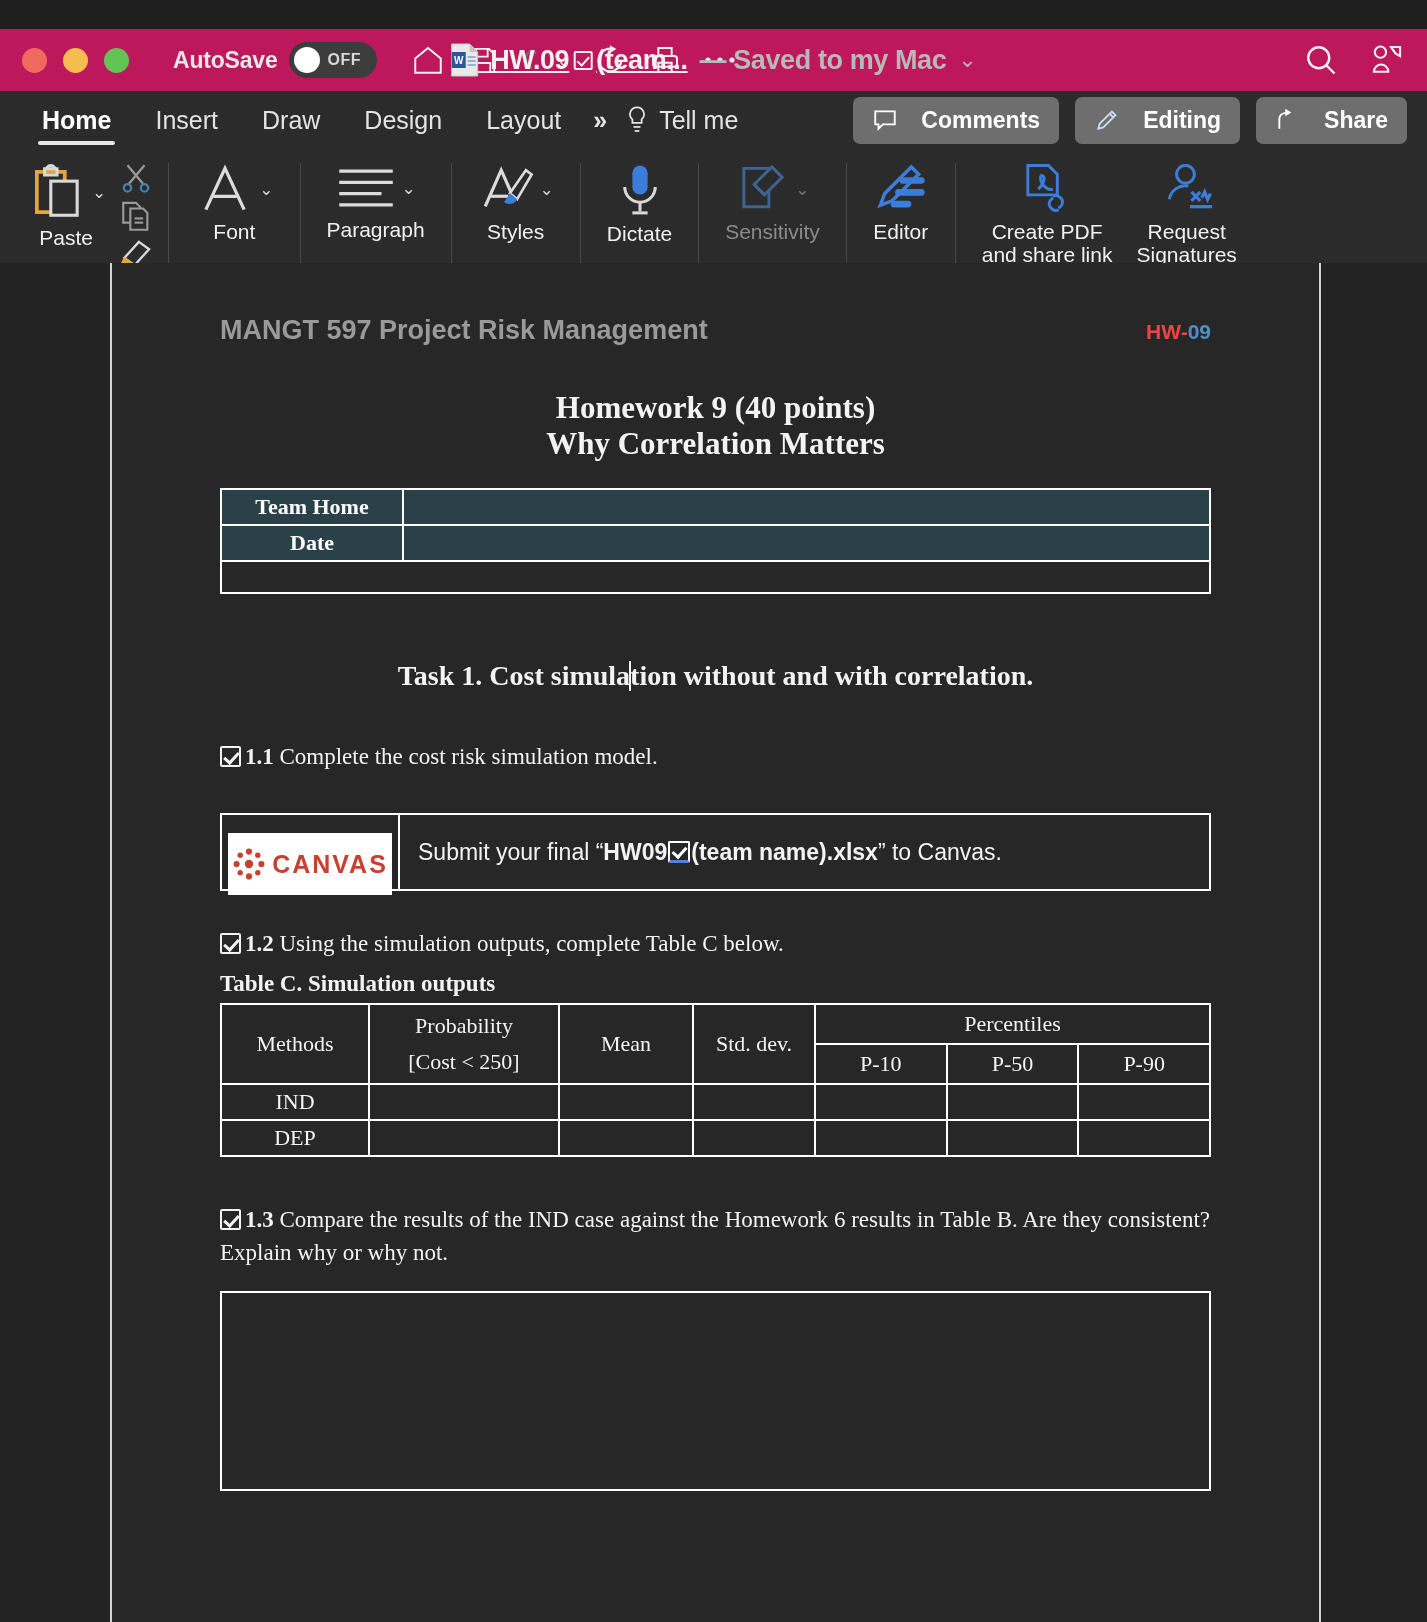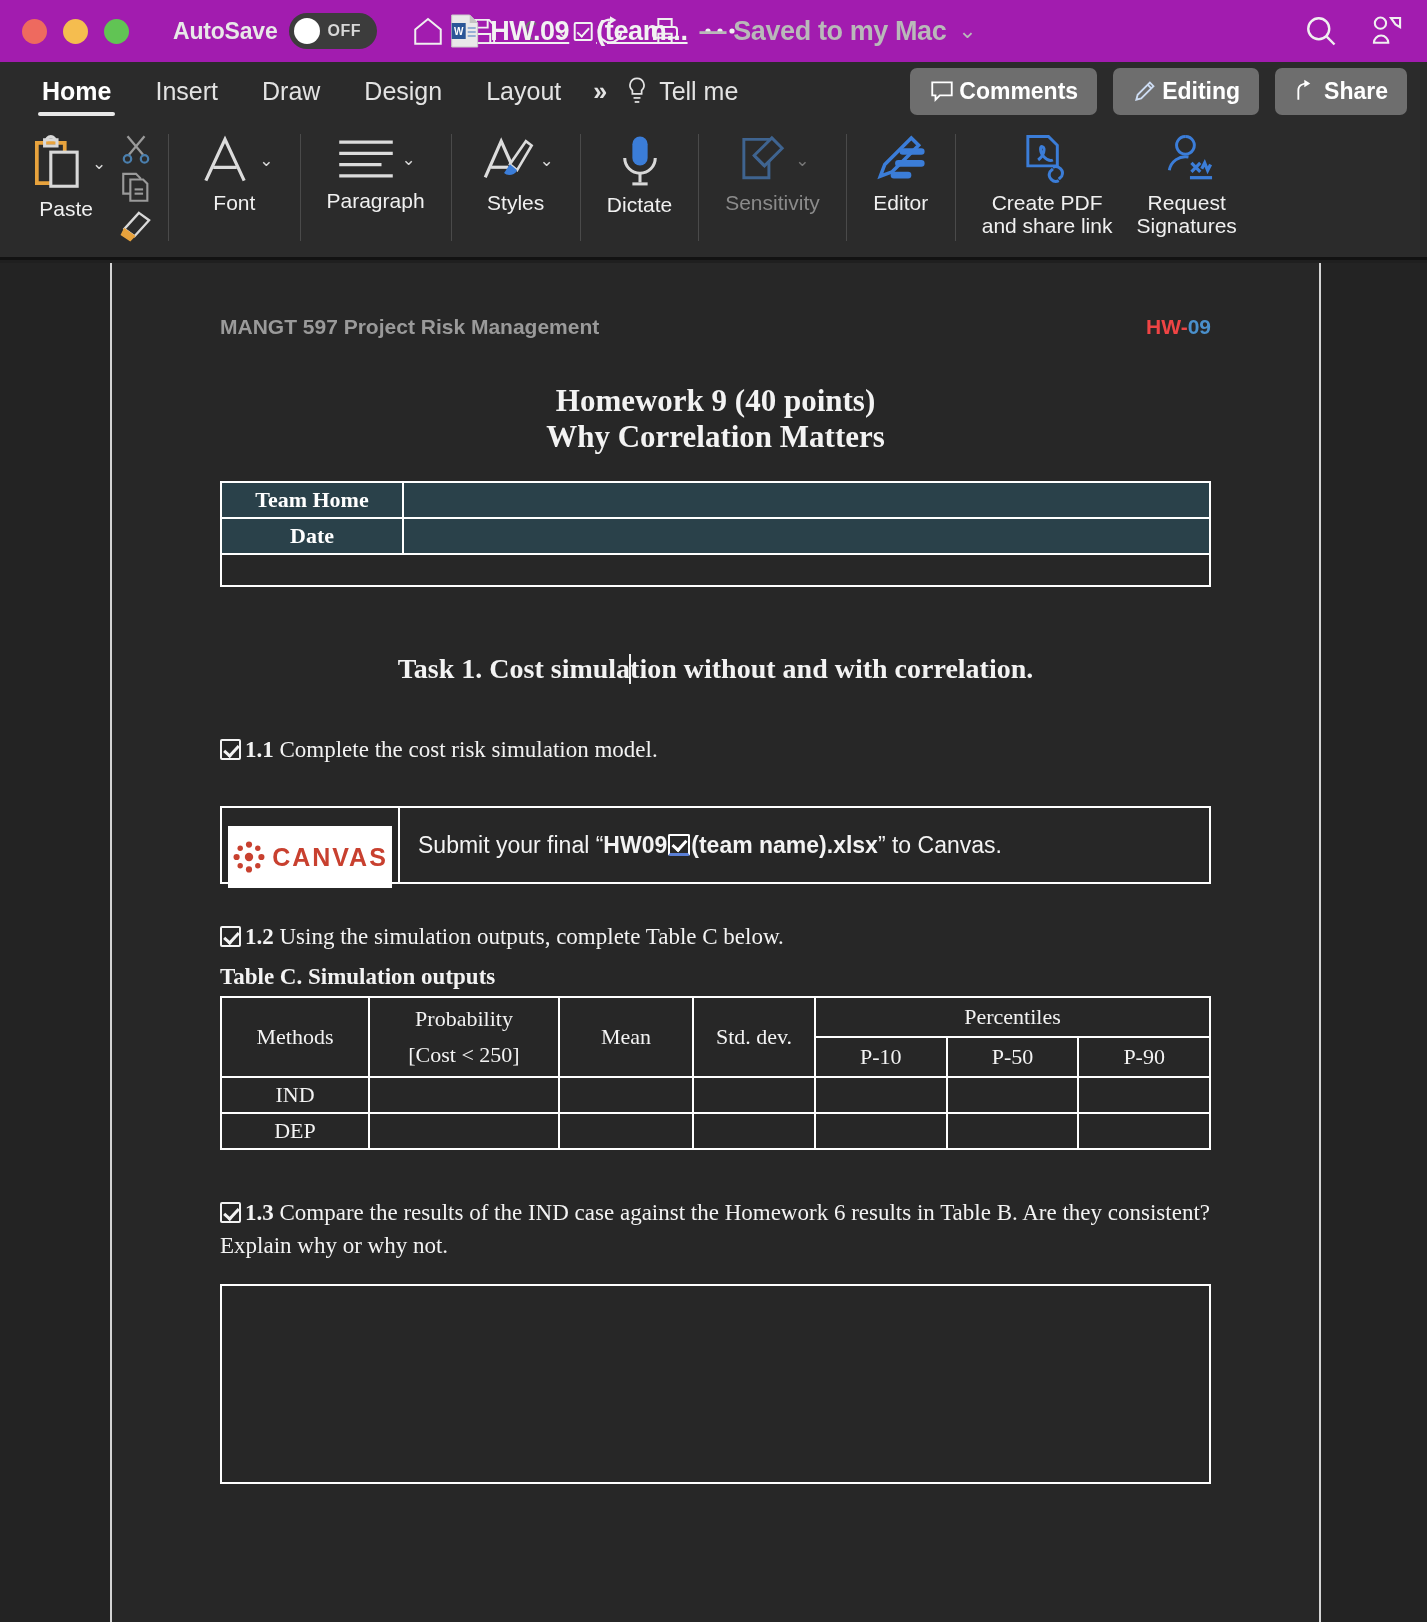--- a/index.html
+++ b/index.html
@@ -5,24 +5,25 @@
   * { box-sizing: border-box; margin: 0; padding: 0; }
   html, body {
     width: 1427px; height: 1622px;
     background: #1f1f1f;
     font-family: "Liberation Sans", sans-serif;
     overflow: hidden;
   }
 
   
   .titlebar {
-    height: 62px; background: #a21caf;
+    height: 62px; background: #be185d;
     display: flex; align-items: center;
     padding: 0 22px;
     position: relative;
+    margin-top: 29px;
   }
   .traffic { display: flex; gap: 16px; align-items: center; }
   .dot { width: 25px; height: 25px; border-radius: 50%; }
   .dot.red { background: #ee6a5f; }
   .dot.yellow { background: #f5bd4f; }
   .dot.green { background: #61c454; }
 
   .autosave-group { display: flex; align-items: center; gap: 12px; margin-left: 44px; }
   .autosave-label { color: #e8e8e8; font-size: 23px; font-weight: 600; letter-spacing: -0.2px; }
   .toggle {
@@ -73,21 +74,21 @@
     content: ""; position: absolute; left: 18px; right: 18px; bottom: 4px;
     height: 4px; background: #e8e8e8; border-radius: 2px;
   }
   .chev2 { color: #e3e3e3; font-size: 25px; font-weight: 700; padding: 0 10px; }
   .tellme { display: flex; align-items: center; gap: 10px; margin-left: 8px; }
   .tellme span { color: #e3e3e3; font-size: 25px; }
 
   .tabs-right { margin-left: auto; display: flex; align-items: center; gap: 16px; }
   .pill {
     background: #6e6e6e; border-radius: 7px; height: 47px;
-    display: flex; align-items: center; gap: 4px;
+    display: flex; align-items: center; gap: 23px;
     padding: 7px 19px; color: #fff; font-size: 23px; font-weight: 700;
     cursor: default;
   }
 
   
   .ribbon {
     height: 140px; background: #2b2b2b;
     display: flex; align-items: stretch;
     padding: 8px 14px 0 14px;
     border-bottom: 3px solid #121212;
@@ -115,21 +116,21 @@
   }
   .page {
     position: absolute; top: 0; left: 110px; width: 1211px; bottom: 0;
     background: #272727;
     border-left: 2px solid #d4d4d4;
     border-right: 2px solid #d4d4d4;
   }
   .page-inner { padding: 52px 108px 0 108px; }
 
   .hdr-row { display: flex; justify-content: space-between; align-items: baseline; }
-  .hdr-left { color: #9a9a9a; font-size: 21px; font-weight: 700; }
+  .hdr-left { color: #9a9a9a; font-size: 27px; font-weight: 700; }
   .hdr-right { font-size: 21px; font-weight: 700; }
   .hdr-right .g { color: #ef4444; }
   .hdr-right .b { color: #4a90cc; }
 
   .doc-h1 {
     text-align: center; color: #f3f3f3;
     font-family: "Liberation Serif", serif;
     font-size: 31px; font-weight: 700; line-height: 1.16;
     margin-top: 44px;
   }

